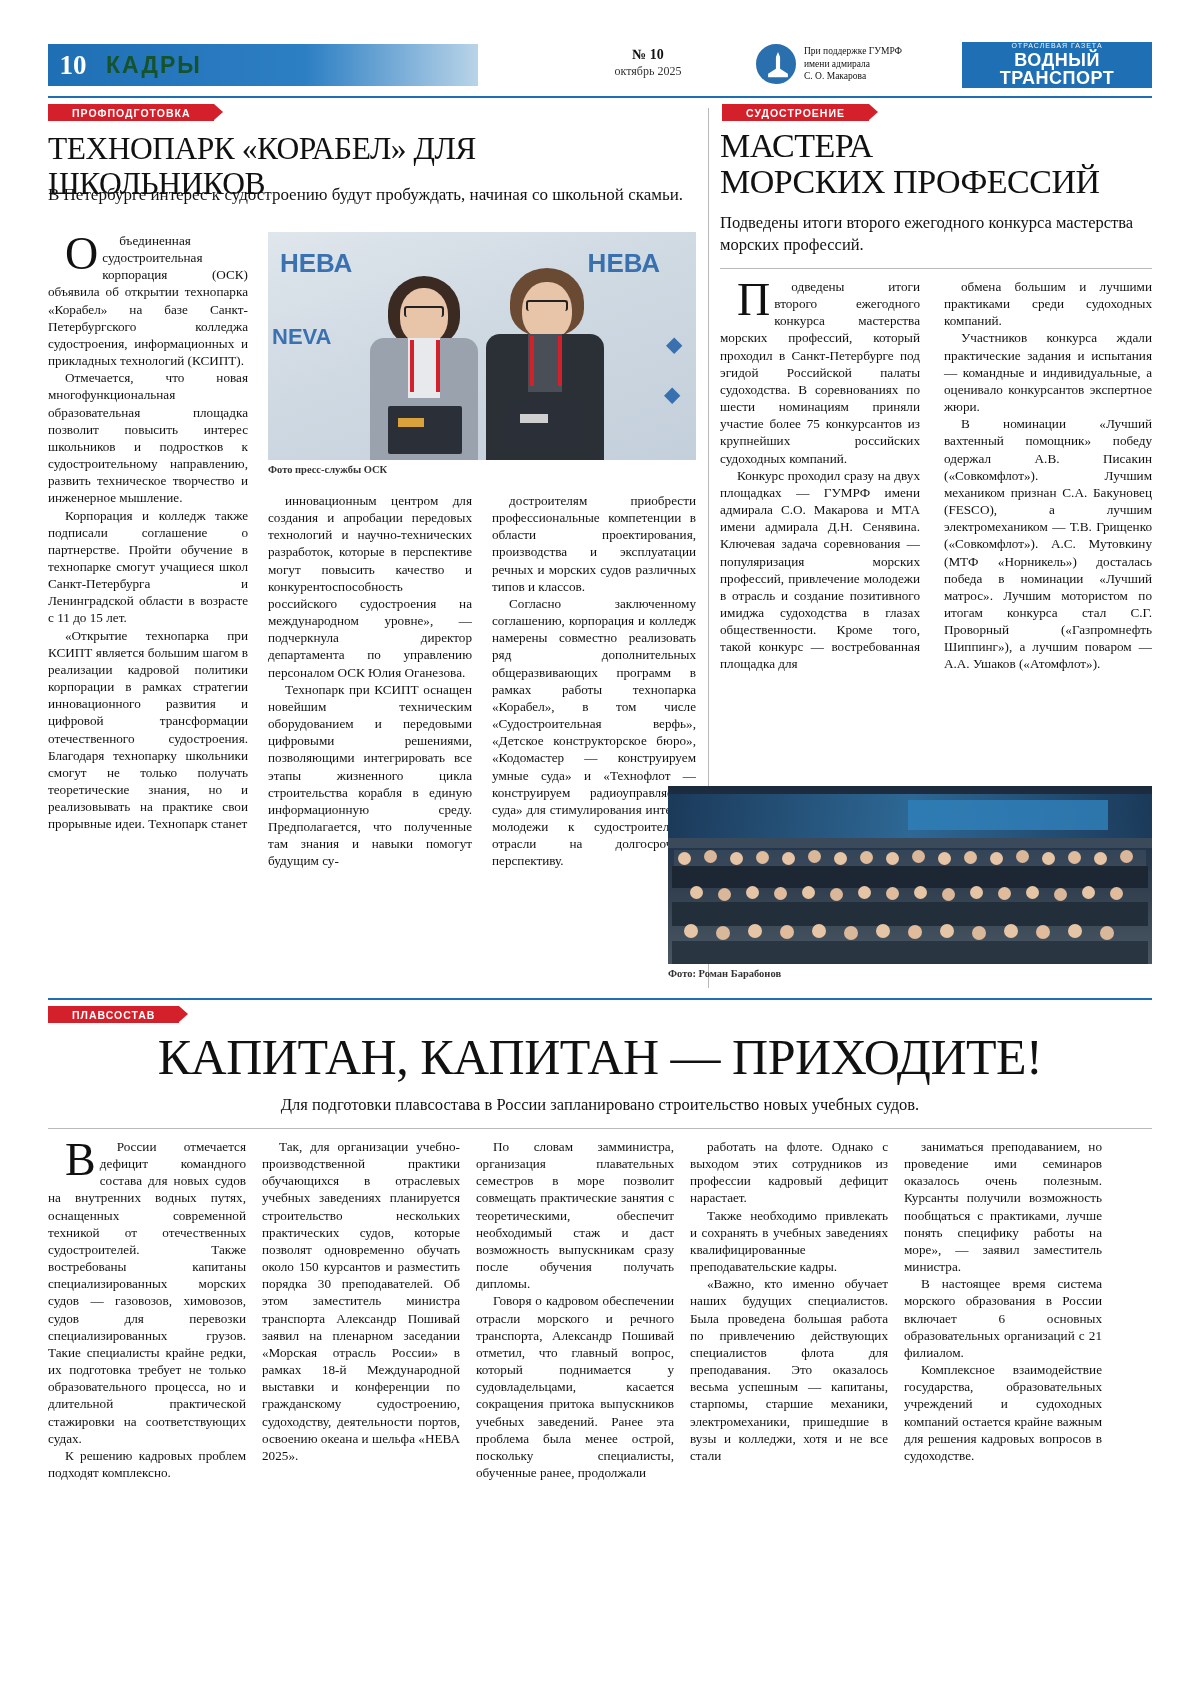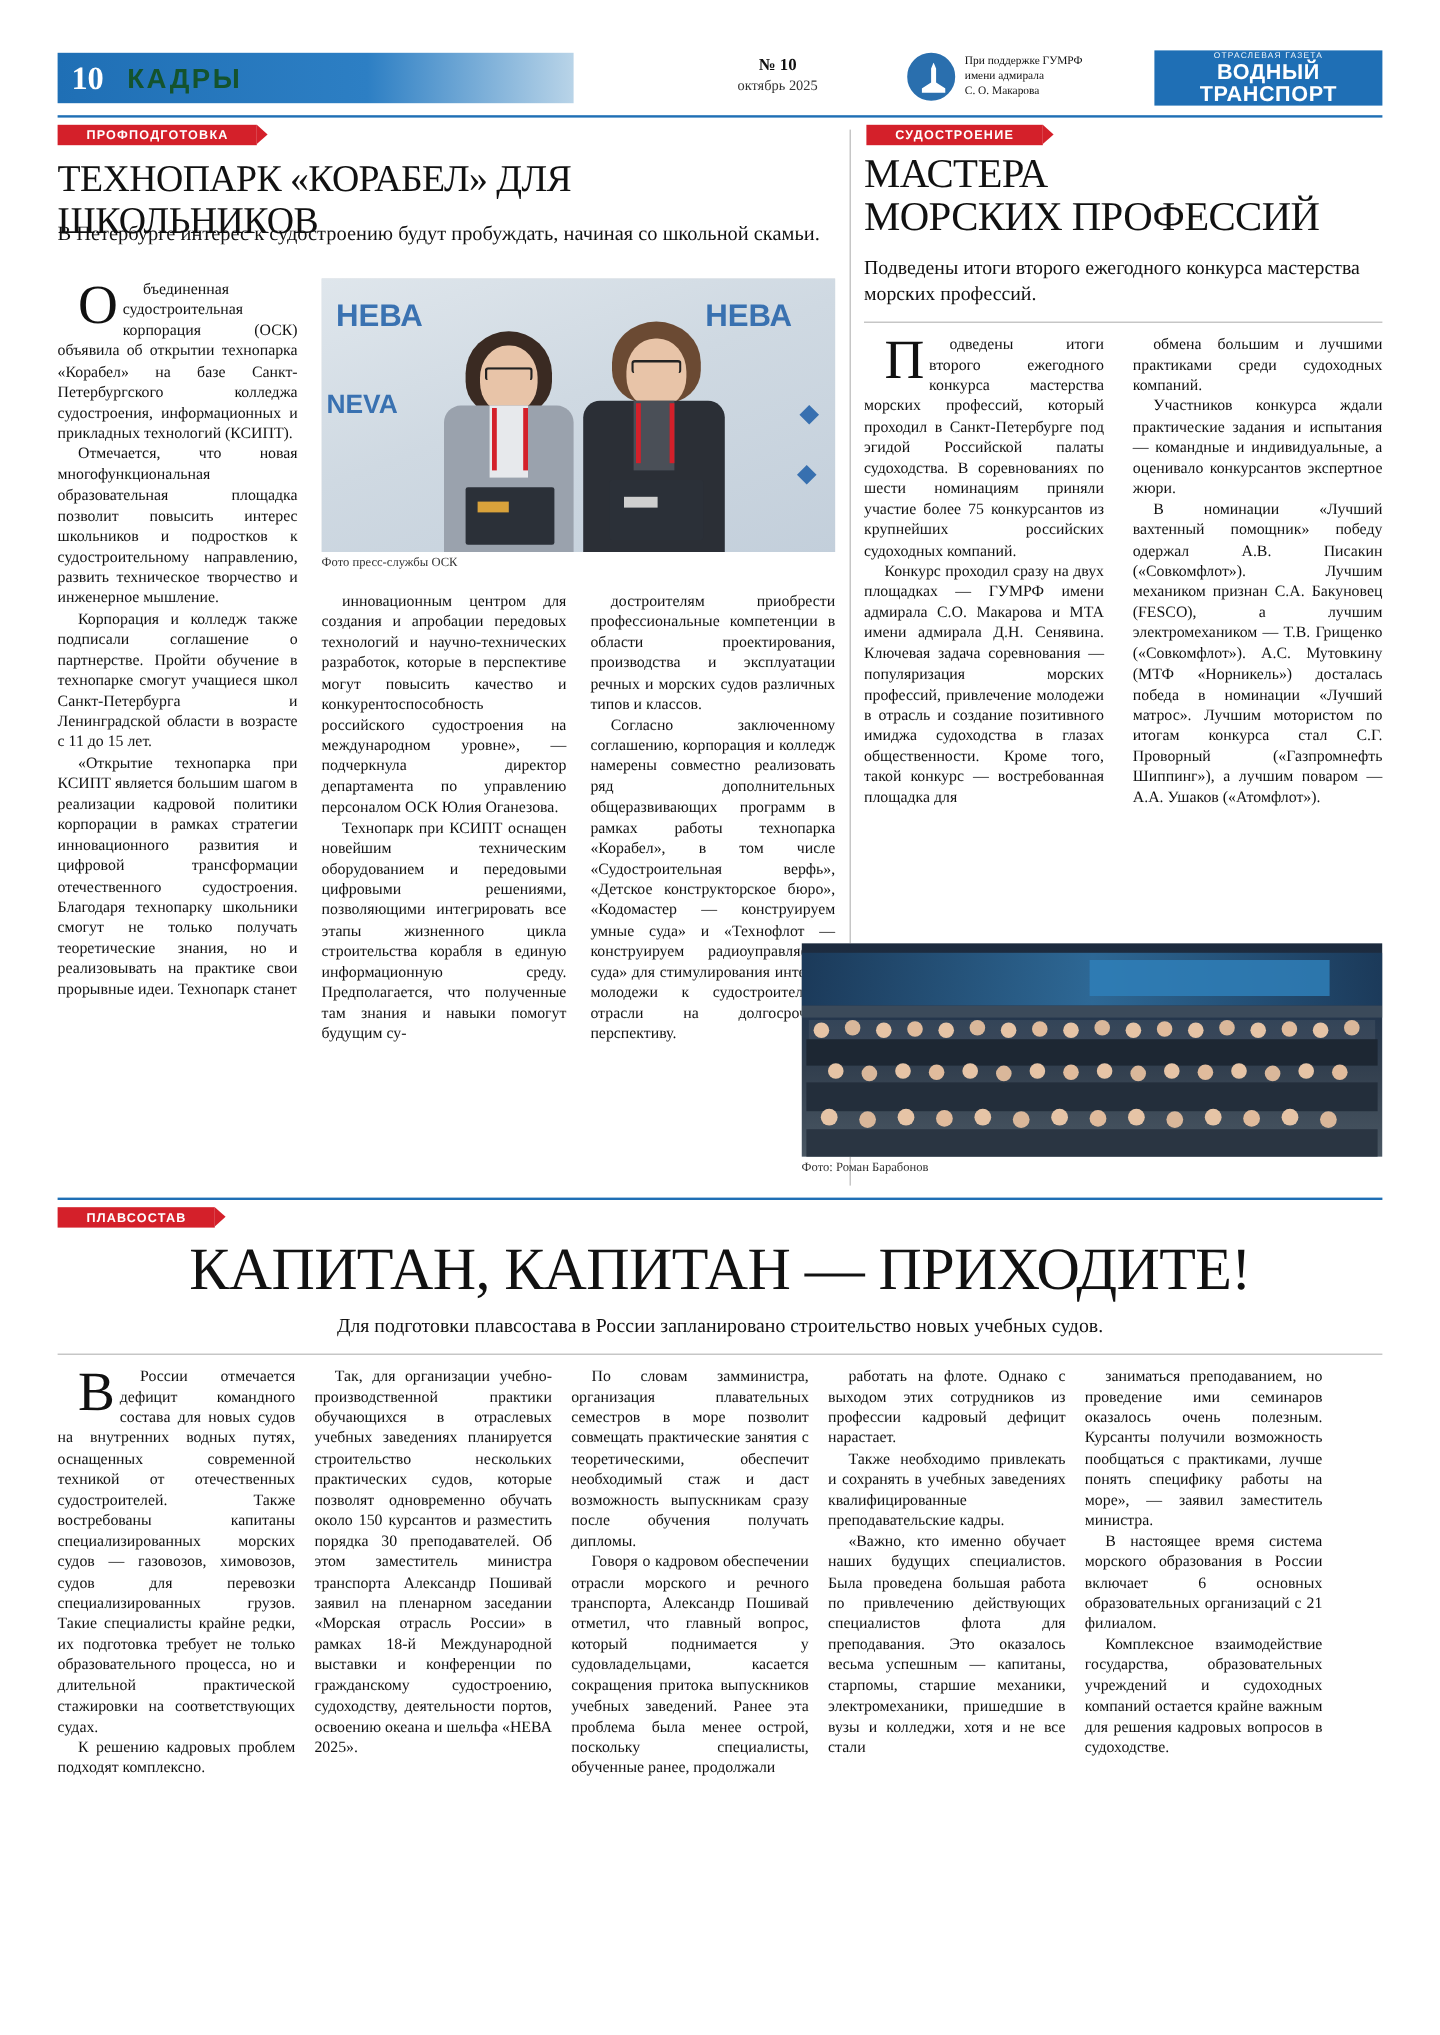--- a/index.html
+++ b/index.html
@@ -48,21 +48,21 @@
   .mh-seal::after{
     content:""; position:absolute; left:7px; top:6px; width:26px; height:28px;
     background:#ffffff;
     clip-path:polygon(50% 0%, 58% 18%, 58% 60%, 88% 78%, 88% 90%, 12% 90%, 12% 78%, 42% 60%, 42% 18%);
   }
   .mh-support { font-size:9.5px; line-height:1.35; color:#111; font-family:"Liberation Serif", serif; }
 
   .mh-brand {
     position:absolute; right:0; top:-2px; width:190px; height:46px;
     background:#1f6fb5; color:#fff;
-    display:flex; flex-direction:column; align-items:center; justify-content:center;
+    display:flex; flex-direction:column; align-items:center; justify-content:space-between;
     font-family:"Liberation Sans", sans-serif;
   }
   .mh-brand .b1 { font-size:7px; letter-spacing:1px; opacity:.95; margin-bottom:1px;}
   .mh-brand .b2 { font-size:18px; font-weight:bold; line-height:1; letter-spacing:0.5px;}
   .mh-brand .b3 { font-size:18px; font-weight:bold; line-height:1.05; letter-spacing:0.5px;}
 
   .rule-top { position:absolute; left:48px; top:96px; width:1104px; height:2px; background:#1f6fb5; }
 
   
   .rubric {
@@ -86,21 +86,21 @@
     margin:0; font-weight:normal; font-family:"Liberation Serif", serif;
     letter-spacing:-0.5px;
   }
   .deck { font-size:17px; line-height:1.35; }
 
   .dropcap::first-letter{
     float:left; font-size:46px; line-height:0.86; padding:2px 4px 0 0; font-weight:normal;
   }
 
   .photo { position:absolute; overflow:hidden; background:#d8dde2; }
-  .caption { position:absolute; font-size:10.5px; color:#333; font-family:"Liberation Serif", serif; }
+  .caption { position:absolute; font-size:10.5px; color:#333; font-family:"Liberation Serif", serif;font-weight:bold; }
 
   
   .p1-bg { position:absolute; inset:0; background:linear-gradient(160deg,#dfe6ec 0%, #cfd9e2 45%, #c3cfdb 100%); }
   .p1-text { position:absolute; color:#1f5fa8; font-family:"Liberation Sans", sans-serif; font-weight:bold; opacity:.85; }
   .person { position:absolute; }
   .head { position:absolute; border-radius:48% 48% 45% 45%; background:#e8c4a8; }
   .hair { position:absolute; border-radius:50% 50% 40% 40%; }
   .body { position:absolute; border-radius:14px 14px 0 0; }
   .lanyard { position:absolute; width:4px; background:#d4202a; }
   .folder { position:absolute; background:#2b3038; border-radius:2px; }

